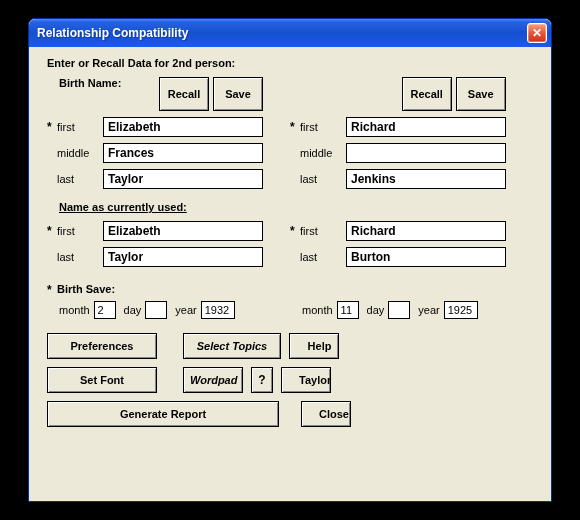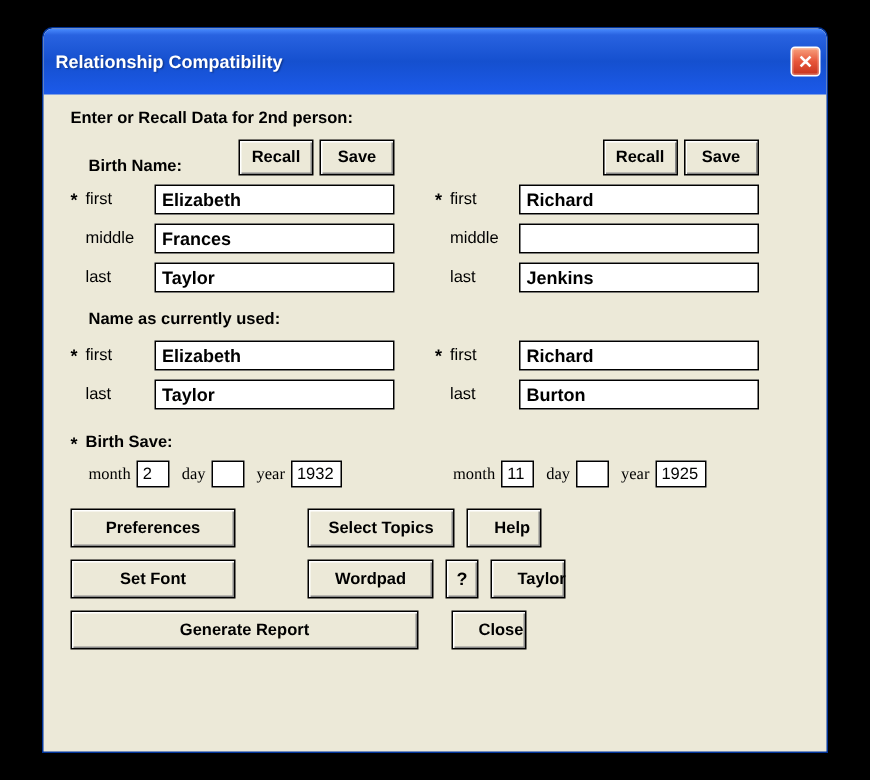--- a/index.html
+++ b/index.html
@@ -18,21 +18,21 @@
     left: 28px;
     top: 18px;
     width: 524px;
     height: 484px;
     background: #ece9d8;
     border: 1px solid #003399;
     border-radius: 7px 7px 0 0;
     overflow: hidden;
   }
   .titlebar {
-    height: 44px;
+    height: 28px;
     background: linear-gradient(to bottom, #3b77dd 0%, #2a5fd0 8%, #2a5fd0 40%, #1e4cc0 100%);
     background: linear-gradient(to bottom, #4a8cff 0%, #2862e0 10%, #1550cf 50%, #1c5aea 100%);
     display: flex;
     align-items: center;
     padding: 0 4px 0 8px;
     color: #fff;
     font-weight: bold;
     font-size: 12px;
     border-radius: 6px 6px 0 0;
     position: relative;
@@ -78,21 +78,21 @@
     background: #ece9d8;
     border: 1px solid #000;
     box-shadow: inset 1px 1px 0 #fff, inset -1px -1px 0 #888;
     padding: 2px 0;
     font-family: Tahoma, Arial, sans-serif;
     font-size: 11px;
     font-weight: bold;
     cursor: pointer;
     text-align: center;
   }
-  .btn.small { width: 50px; height: 24px; margin-right: 4px;}
+  .btn.small { width: 50px; height: 34px; margin-right: 4px;}
   .row-f {
     display: flex;
     align-items: center;
     height: 24px;
     margin-bottom: 2px;
   }
   .ast { width: 10px; font-weight: bold; font-size: 12px; }
   .flabel { width: 46px; font-size: 11px; }
   .finput {
     width: 160px;
@@ -101,32 +101,33 @@
     background: #fff;
     padding: 0 4px;
     font-family: Tahoma, Arial, sans-serif;
     font-size: 12px;
     font-weight: bold;
   }
   .section-title {
     font-weight: bold;
     font-size: 11px;
     margin: 8px 0 6px 12px;
+    text-decoration: underline;
   }
   .birth-section { margin-top: 12px; margin-bottom: 14px;}
   .birth-title { font-weight: bold; font-size: 11px; display:flex;}
   .birth-row {
     display: flex;
     align-items: center;
     margin-top: 4px;
     font-size: 11px;
     font-weight: normal;
   }
   .birth-col { width: 244px; display:flex; align-items:center; }
-  .bl { font-size: 11px; margin-right:4px;font-family:Liberation Serif, serif;}
+  .bl { font-size: 11px; margin-right:4px;}
   .binput {
     border: 1px solid #000;
     background: #fff;
     height: 18px;
     padding: 0 3px;
     font-family: Tahoma, sans-serif;
     font-size: 11px;
     text-align: left;
     margin-right: 8px;
   }
@@ -144,39 +145,39 @@
     font-weight: bold;
     height: 26px;
     cursor: pointer;
     margin-right: 8px;
   }
   .w110 { width: 110px; }
   .w90 { width: 98px; }
   .w50 { width: 50px; padding-left: 17px; }
   .w22 { width: 22px; font-size:12px;}
   .w230 { width: 232px; }
-  .ml { margin-left: 40px; }
+  .ml { margin-left: 18px; font-style: italic; }
 </style>
 </head>
 <body>
 
 <div class="window">
   <div class="titlebar">
     <span class="title">Relationship Compatibility</span>
     <div class="close-btn">✕</div>
   </div>
 
   <div class="content">
 
     <div class="header-row">
       <div class="col">Enter or Recall Data for 2nd person:</div>
     </div>
 
     <div class="section-row">
-      <div class="col" style="display:flex;align-items:flex-end;">
+      <div class="col" style="display:flex;align-items:flex-start;">
         <span class="name-label" style="margin-left:12px;width:100px">Birth Name:</span>
         <button class="btn small">Recall</button>
         <button class="btn small">Save</button>
       </div>
       <div class="col" style="display:flex;align-items:center;justify-content:flex-start;padding-left:112px;">
         <button class="btn small">Recall</button>
         <button class="btn small">Save</button>
       </div>
     </div>
 
@@ -272,21 +273,21 @@
     </div>
 
     <div class="button-area">
       <div class="brow">
         <button class="bigbtn w110">Preferences</button>
         <button class="bigbtn w90 ml">Select Topics</button>
         <button class="bigbtn w50">Help</button>
       </div>
       <div class="brow">
         <button class="bigbtn w110">Set Font</button>
-        <button class="bigbtn ml" style="width:84px">Wordpad</button>
+        <button class="bigbtn ml" style="width:60px">Wordpad</button>
         <button class="bigbtn w22">?</button>
         <button class="bigbtn w50">Taylor</button>
       </div>
       <div class="brow">
         <button class="bigbtn w230" style="">Generate Report</button>
         <button class="bigbtn w50" style="margin-left:14px">Close</button>
       </div>
     </div>
 
   </div>

